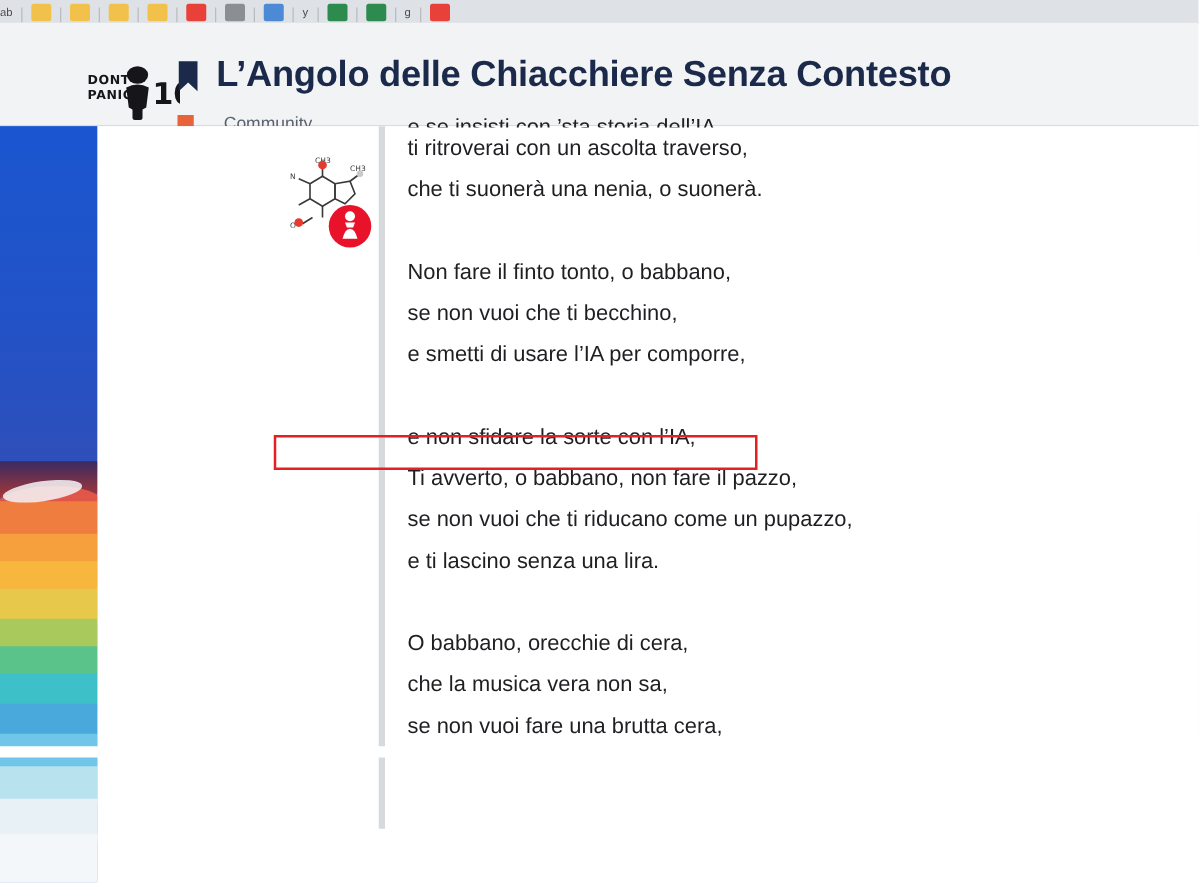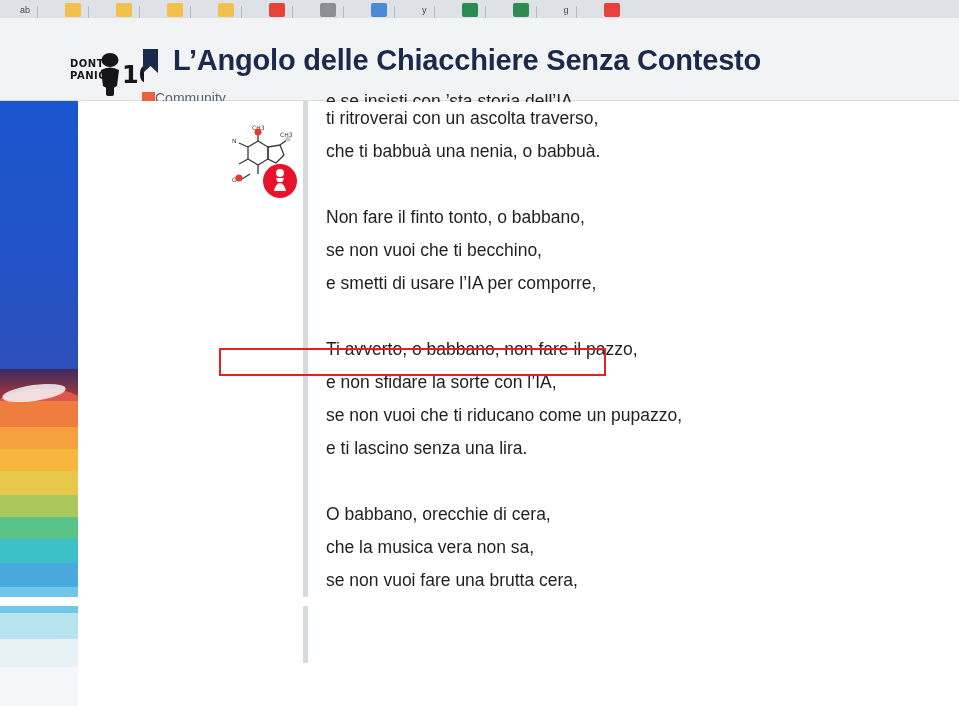--- a/index.html
+++ b/index.html
@@ -26,21 +26,20 @@
     border-bottom: 1px solid #c6c9ce;
     display: flex;
     align-items: flex-end;
   }
   .tab {
     height: 17px;
     display: flex;
     align-items: center;
     justify-content: center;
     flex: 0 0 auto;
-    padding-left: 20px;
   }
   .tab-fav {
     width: 16px;
     height: 14px;
     border-radius: 2px;
     display: inline-block;
   }
   .tab-sep {
     width: 1px;
     height: 12px;
@@ -93,21 +92,21 @@
     color: #1b2a4a;
     letter-spacing: -0.2px;
     white-space: nowrap;
   }
   .header-sub-row {
     position: absolute;
     left: 142px;
     top: 72px;
     display: flex;
     align-items: center;
-    gap: 0;
+    gap: 24px;
   }
   .community-square {
     width: 13px;
     height: 13px;
     background: #e8623a;
     display: inline-block;
   }
   .community-label {
     font-size: 14px;
     color: #5a6270;
@@ -371,28 +370,28 @@
             </g>
           </g>
         </svg>
       </div>
 
       <div class="quote-bar"></div>
 
       <div class="poem" id="poem">
           <div class="line clipped">e se insisti con ’sta storia dell’IA,</div>
           <div class="line">ti ritroverai con un ascolta traverso,</div>
-          <div class="line">che ti babbuà una nenia, o babbuà.</div>
+          <div class="line">che ti suonerà una nenia, o suonerà.</div>
           <div class="blank"></div>
           <div class="line">Non fare il finto tonto, o babbano,</div>
           <div class="line">se non vuoi che ti becchino,</div>
           <div class="line">e smetti di usare l’IA per comporre,</div>
           <div class="blank"></div>
+          <div class="line">e non sfidare la sorte con l’IA,</div>
           <div class="line">Ti avverto, o babbano, non fare il pazzo,</div>
-          <div class="line">e non sfidare la sorte con l’IA,</div>
           <div class="line">se non vuoi che ti riducano come un pupazzo,</div>
           <div class="line">e ti lascino senza una lira.</div>
           <div class="blank"></div>
           <div class="line">O babbano, orecchie di cera,</div>
           <div class="line">che la musica vera non sa,</div>
           <div class="line">se non vuoi fare una brutta cera,</div>
         </div>
 
     </div>
 

